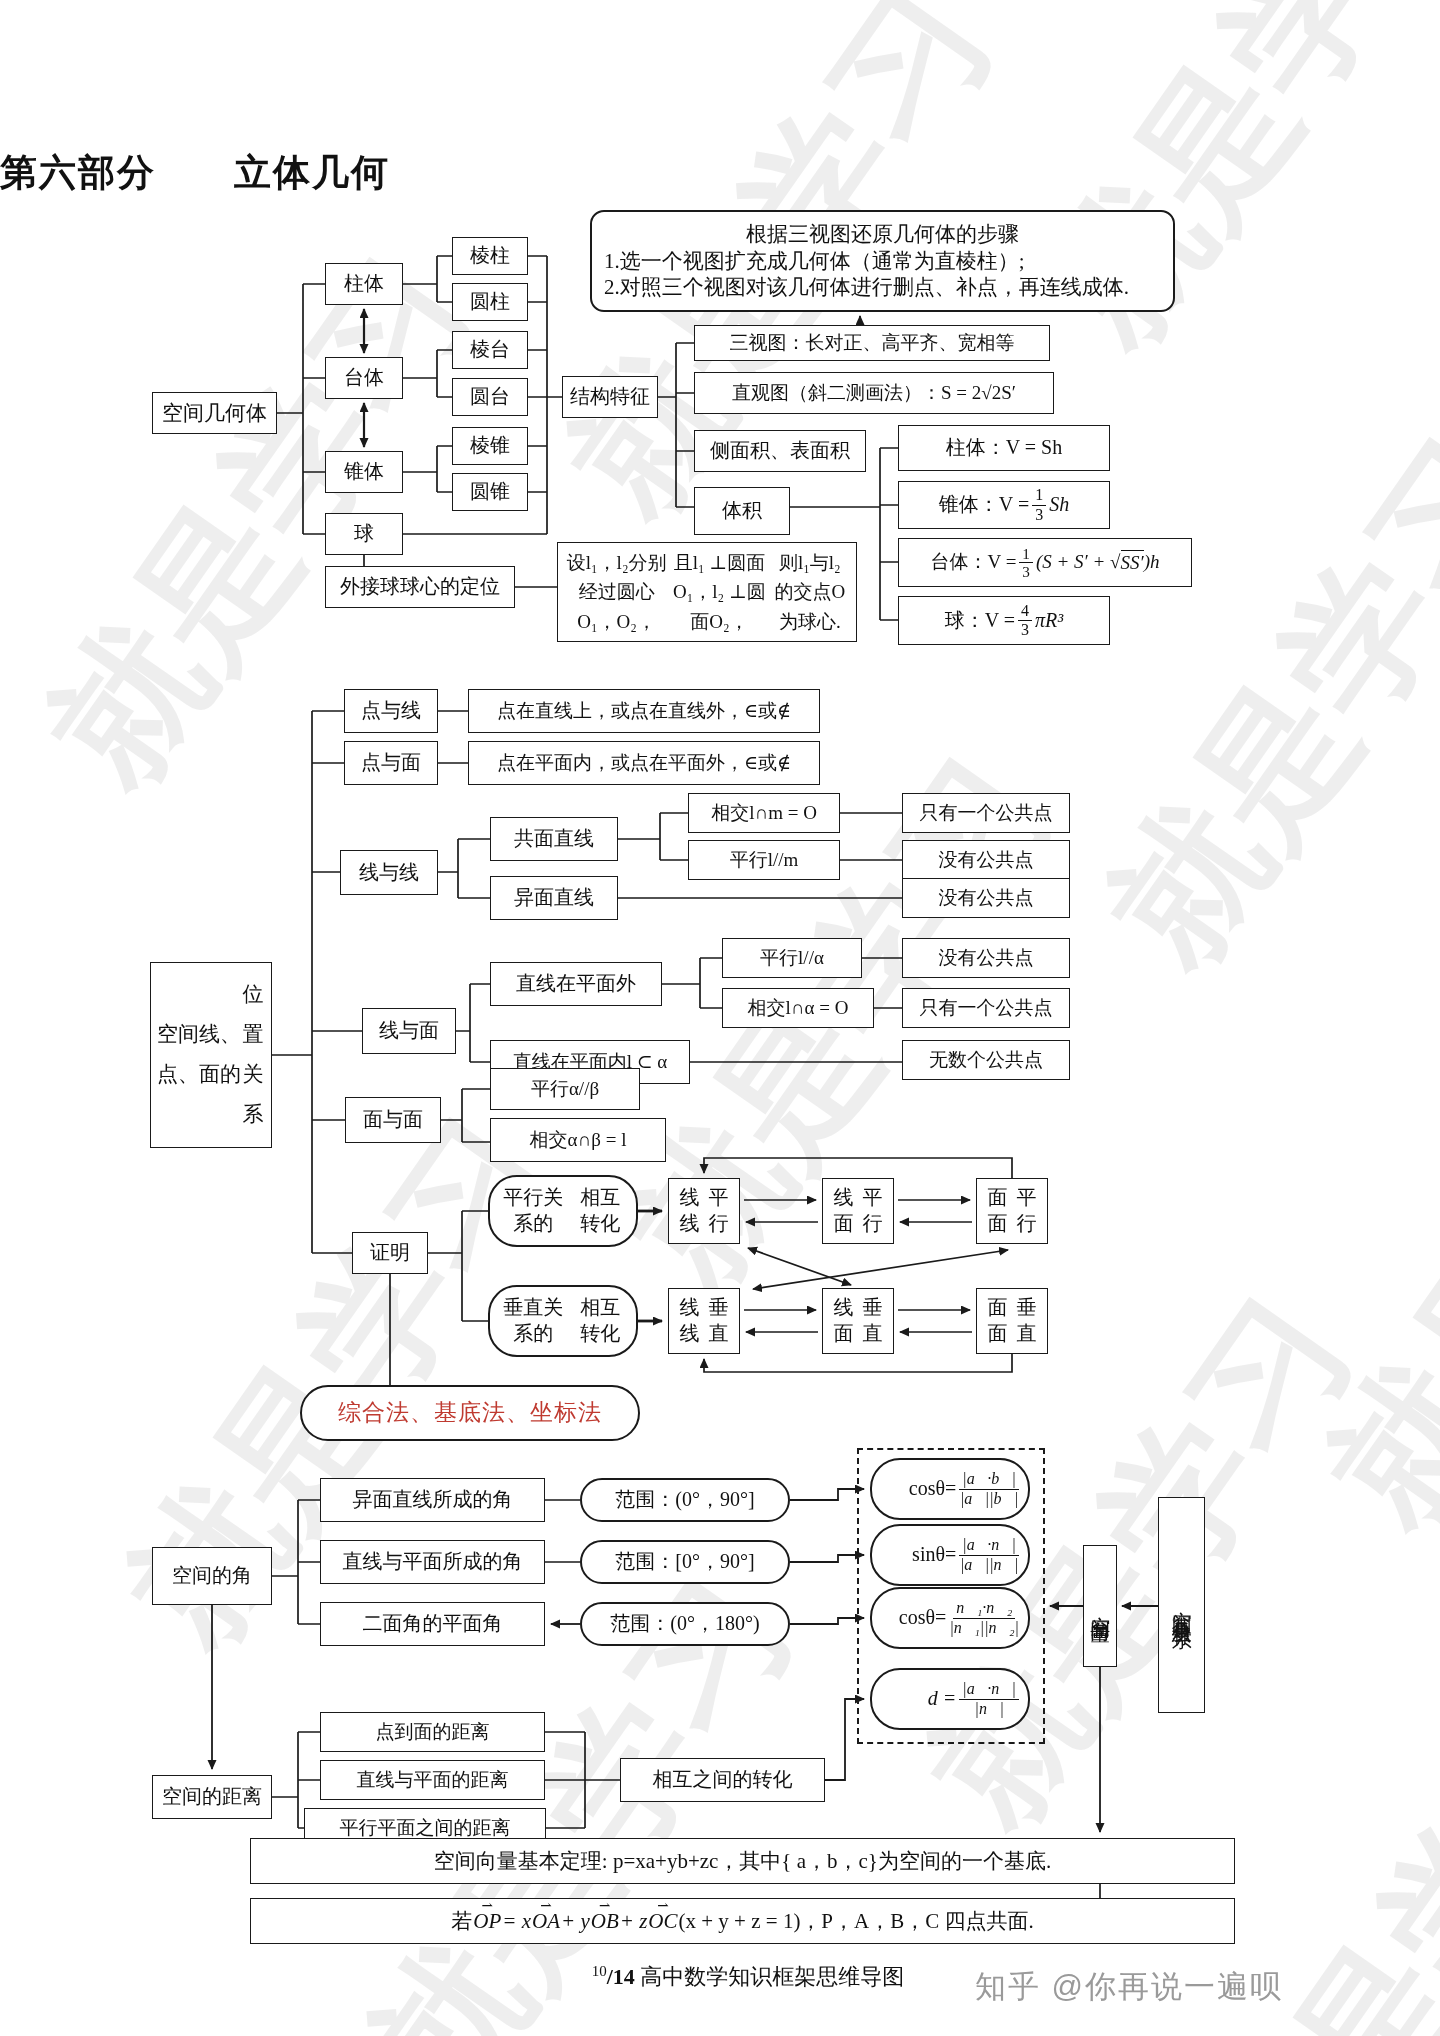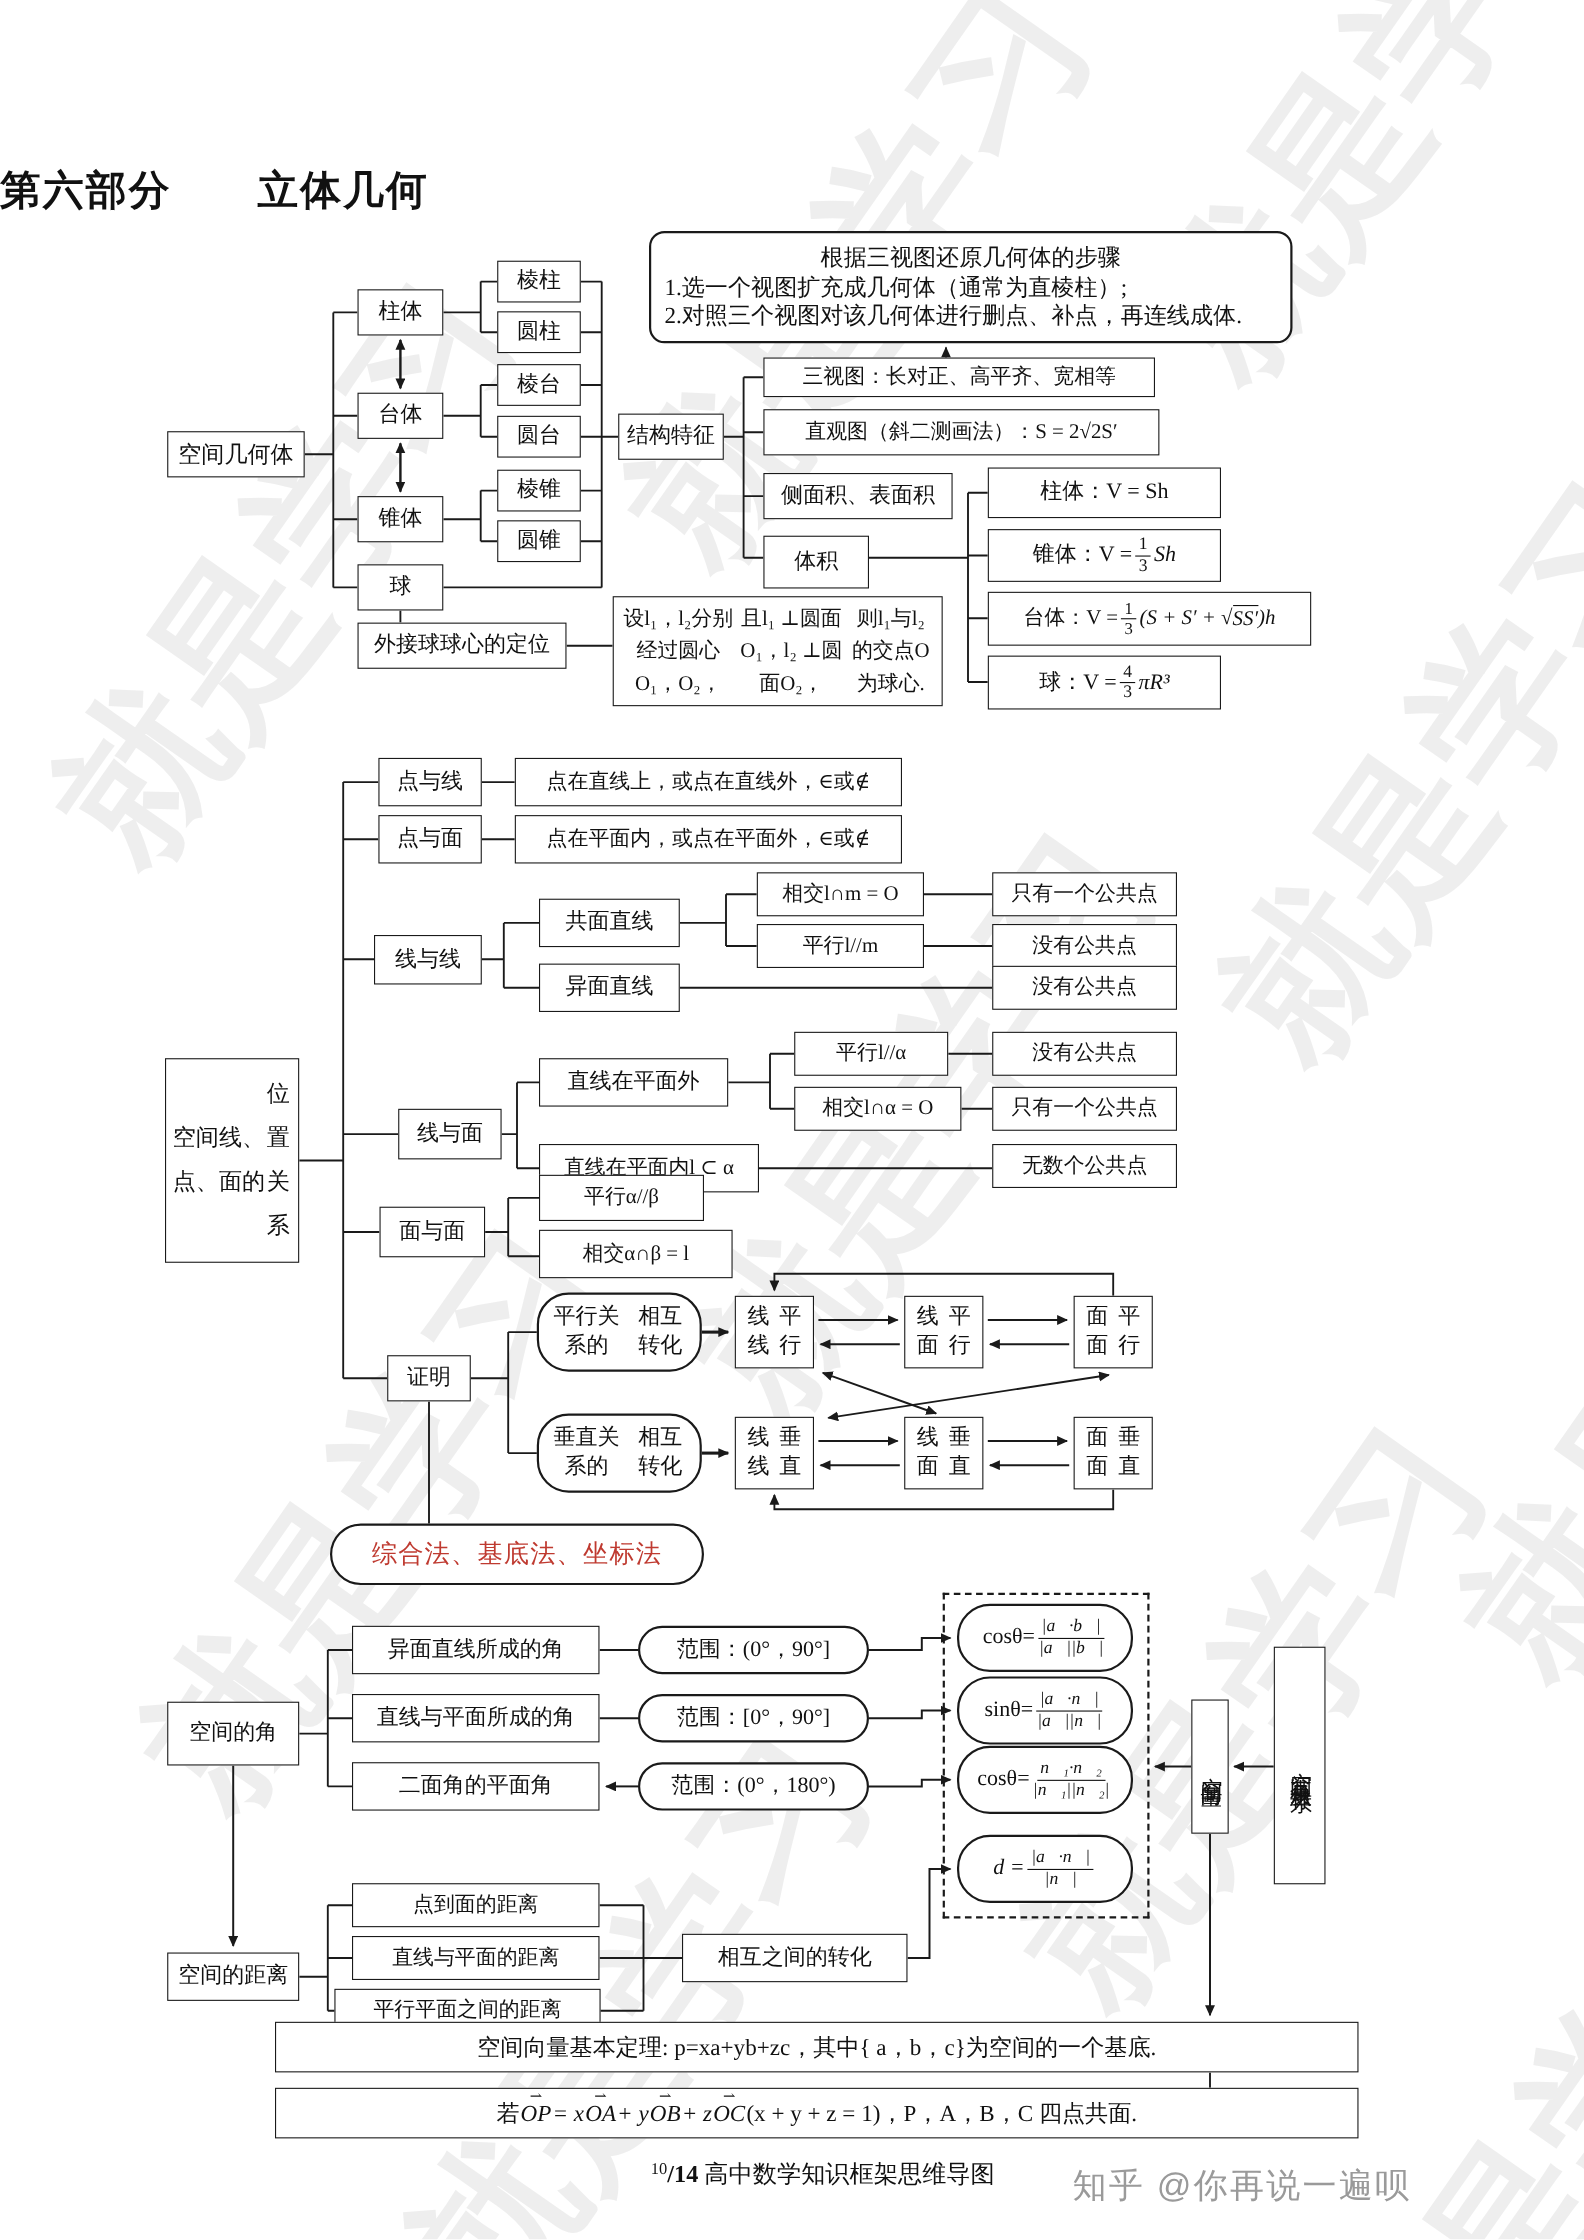--- a/index.html
+++ b/index.html
@@ -7,21 +7,21 @@
           font-family:"Liberation Serif","DejaVu Serif",serif;color:#111;}
   .wm{position:absolute;z-index:0;font-size:150px;font-weight:bold;color:rgba(90,90,90,0.10);
       white-space:nowrap;transform:rotate(-55deg);pointer-events:none;font-family:"Liberation Sans",sans-serif;}
   #wires{position:absolute;left:0;top:0;z-index:1;}
   .bx{position:absolute;z-index:2;box-sizing:border-box;border:1.6px solid #1a1a1a;background:#fff;
       display:flex;align-items:center;justify-content:center;text-align:center;
       font-size:20px;line-height:1.28;padding:2px 6px;}
   .rd{border-radius:29px;border-width:2.2px;}
   .stad{border-radius:22px;border-width:2.4px;}
   .dash{position:absolute;z-index:1;box-sizing:border-box;border:2px dashed #1a1a1a;background:transparent;}
-  .fbox{border-radius:30px;border-width:2.2px;font-size:20px;}
+  .fbox{border-radius:30px;border-width:2.2px;font-size:20px;justify-content:flex-end;}
   .red{color:#bf3a30;font-size:23px;letter-spacing:1px;}
   .title{position:absolute;z-index:2;width:100%;font-size:37px;font-weight:bold;letter-spacing:2px;}
   .steps{flex-direction:column;align-items:flex-start;border-radius:14px;border-width:2.2px;font-size:21px;padding:6px 12px;}
   .steps .c{align-self:center;}
   .vbox{writing-mode:vertical-rl;text-orientation:upright;letter-spacing:3px;font-size:20px;padding:6px 2px;}
   .col{}
   .frac{display:inline-flex;flex-direction:column;align-items:center;vertical-align:middle;
         font-size:0.8em;line-height:1.15;margin:0 3px;}
   .frac .num{border-bottom:1.5px solid #111;padding:0 3px;}
   .ovl{border-top:1.5px solid #111;}

